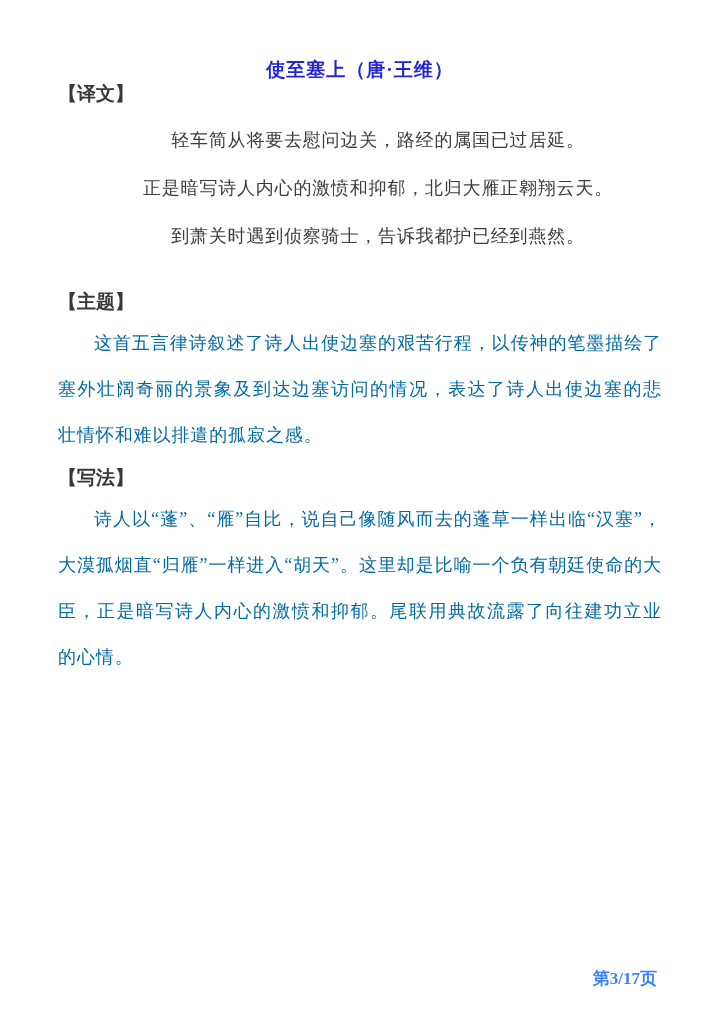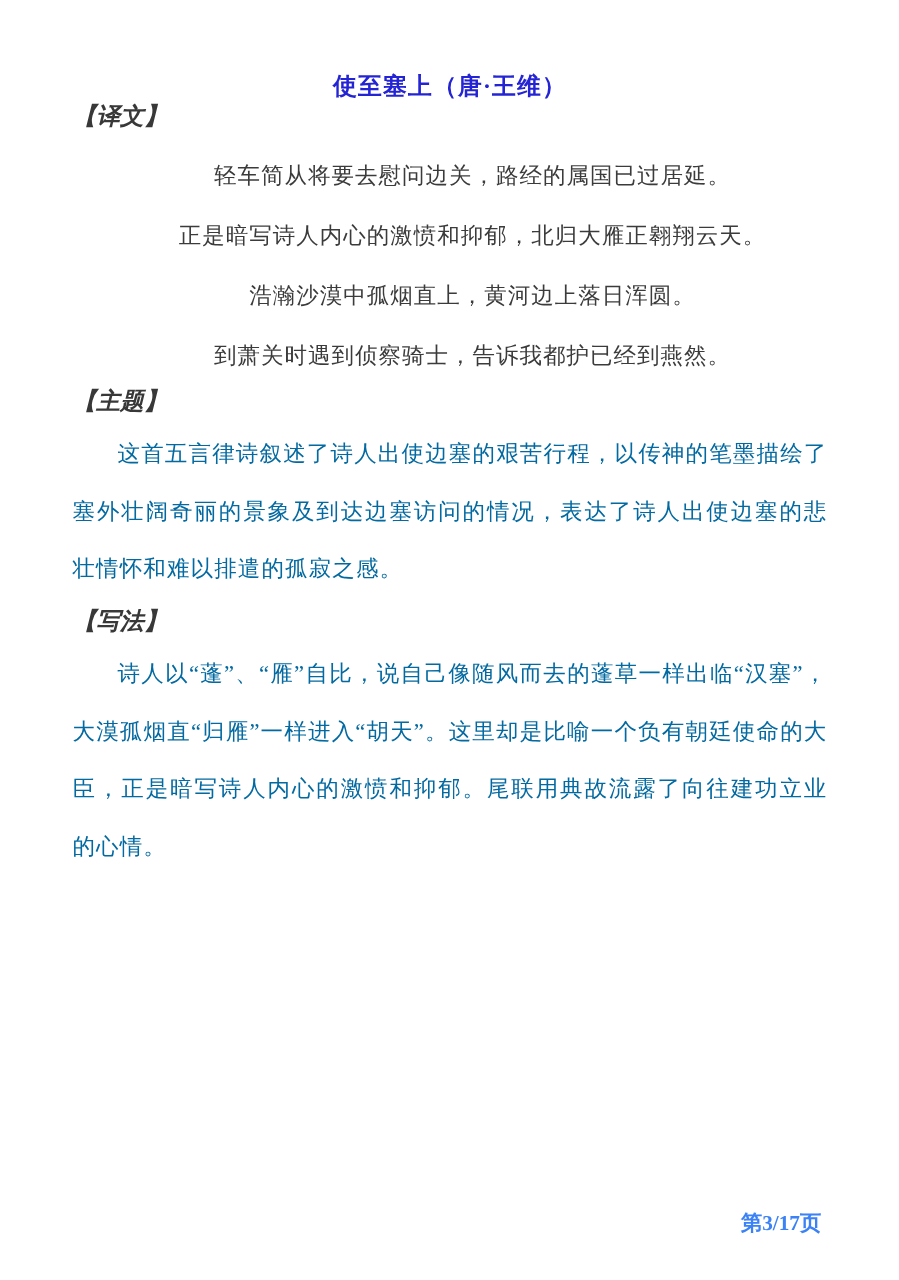--- a/index.html
+++ b/index.html
@@ -35,23 +35,22 @@
     font-size: 18px;
     line-height: 50px;
     letter-spacing: 0.5px;
     color: #3b3b3b;
   }
   .section-header {
     font-size: 19px;
     font-weight: bold;
     line-height: 24px;
     color: #383838;
-    font-style: italic;
   }
-  .header-theme { margin-top: 2px; }
+  .header-theme { margin-top: 30px; }
   .header-technique { margin-top: 8px; }
   .trans-block { margin-top: 10px; text-align: center; }
   .trans-line {
     font-size: 18px;
     line-height: 48px;
     text-indent: 2em;
     letter-spacing: 0.8px;
     color: #3b3b3b;
   }
   .para {
@@ -78,21 +77,20 @@
 <div class="page">
 
   <h1 class="title">使至塞上（唐·王维）</h1>
 
 
   <h2 class="section-header">【译文】</h2>
 
   <div class="trans-block">
     <p class="trans-line">轻车简从将要去慰问边关，路经的属国已过居延。</p>
     <p class="trans-line">正是暗写诗人内心的激愤和抑郁，北归大雁正翱翔云天。</p>
-    <p class="trans-line">浩瀚沙漠中孤烟直上，黄河边上落日浑圆。</p>
     <p class="trans-line">到萧关时遇到侦察骑士，告诉我都护已经到燕然。</p>
   </div>
 
   <h2 class="section-header header-theme">【主题】</h2>
 
   <p class="para">这首五言律诗叙述了诗人出使边塞的艰苦行程，以传神的笔墨描绘了塞外壮阔奇丽的景象及到达边塞访问的情况，表达了诗人出使边塞的悲壮情怀和难以排遣的孤寂之感。</p>
 
   <h2 class="section-header header-technique">【写法】</h2>
 
   <p class="para">诗人以“蓬”、“雁”自比，说自己像随风而去的蓬草一样出临“汉塞”，大漠孤烟直“归雁”一样进入“胡天”。这里却是比喻一个负有朝廷使命的大臣，正是暗写诗人内心的激愤和抑郁。尾联用典故流露了向往建功立业的心情。</p>

